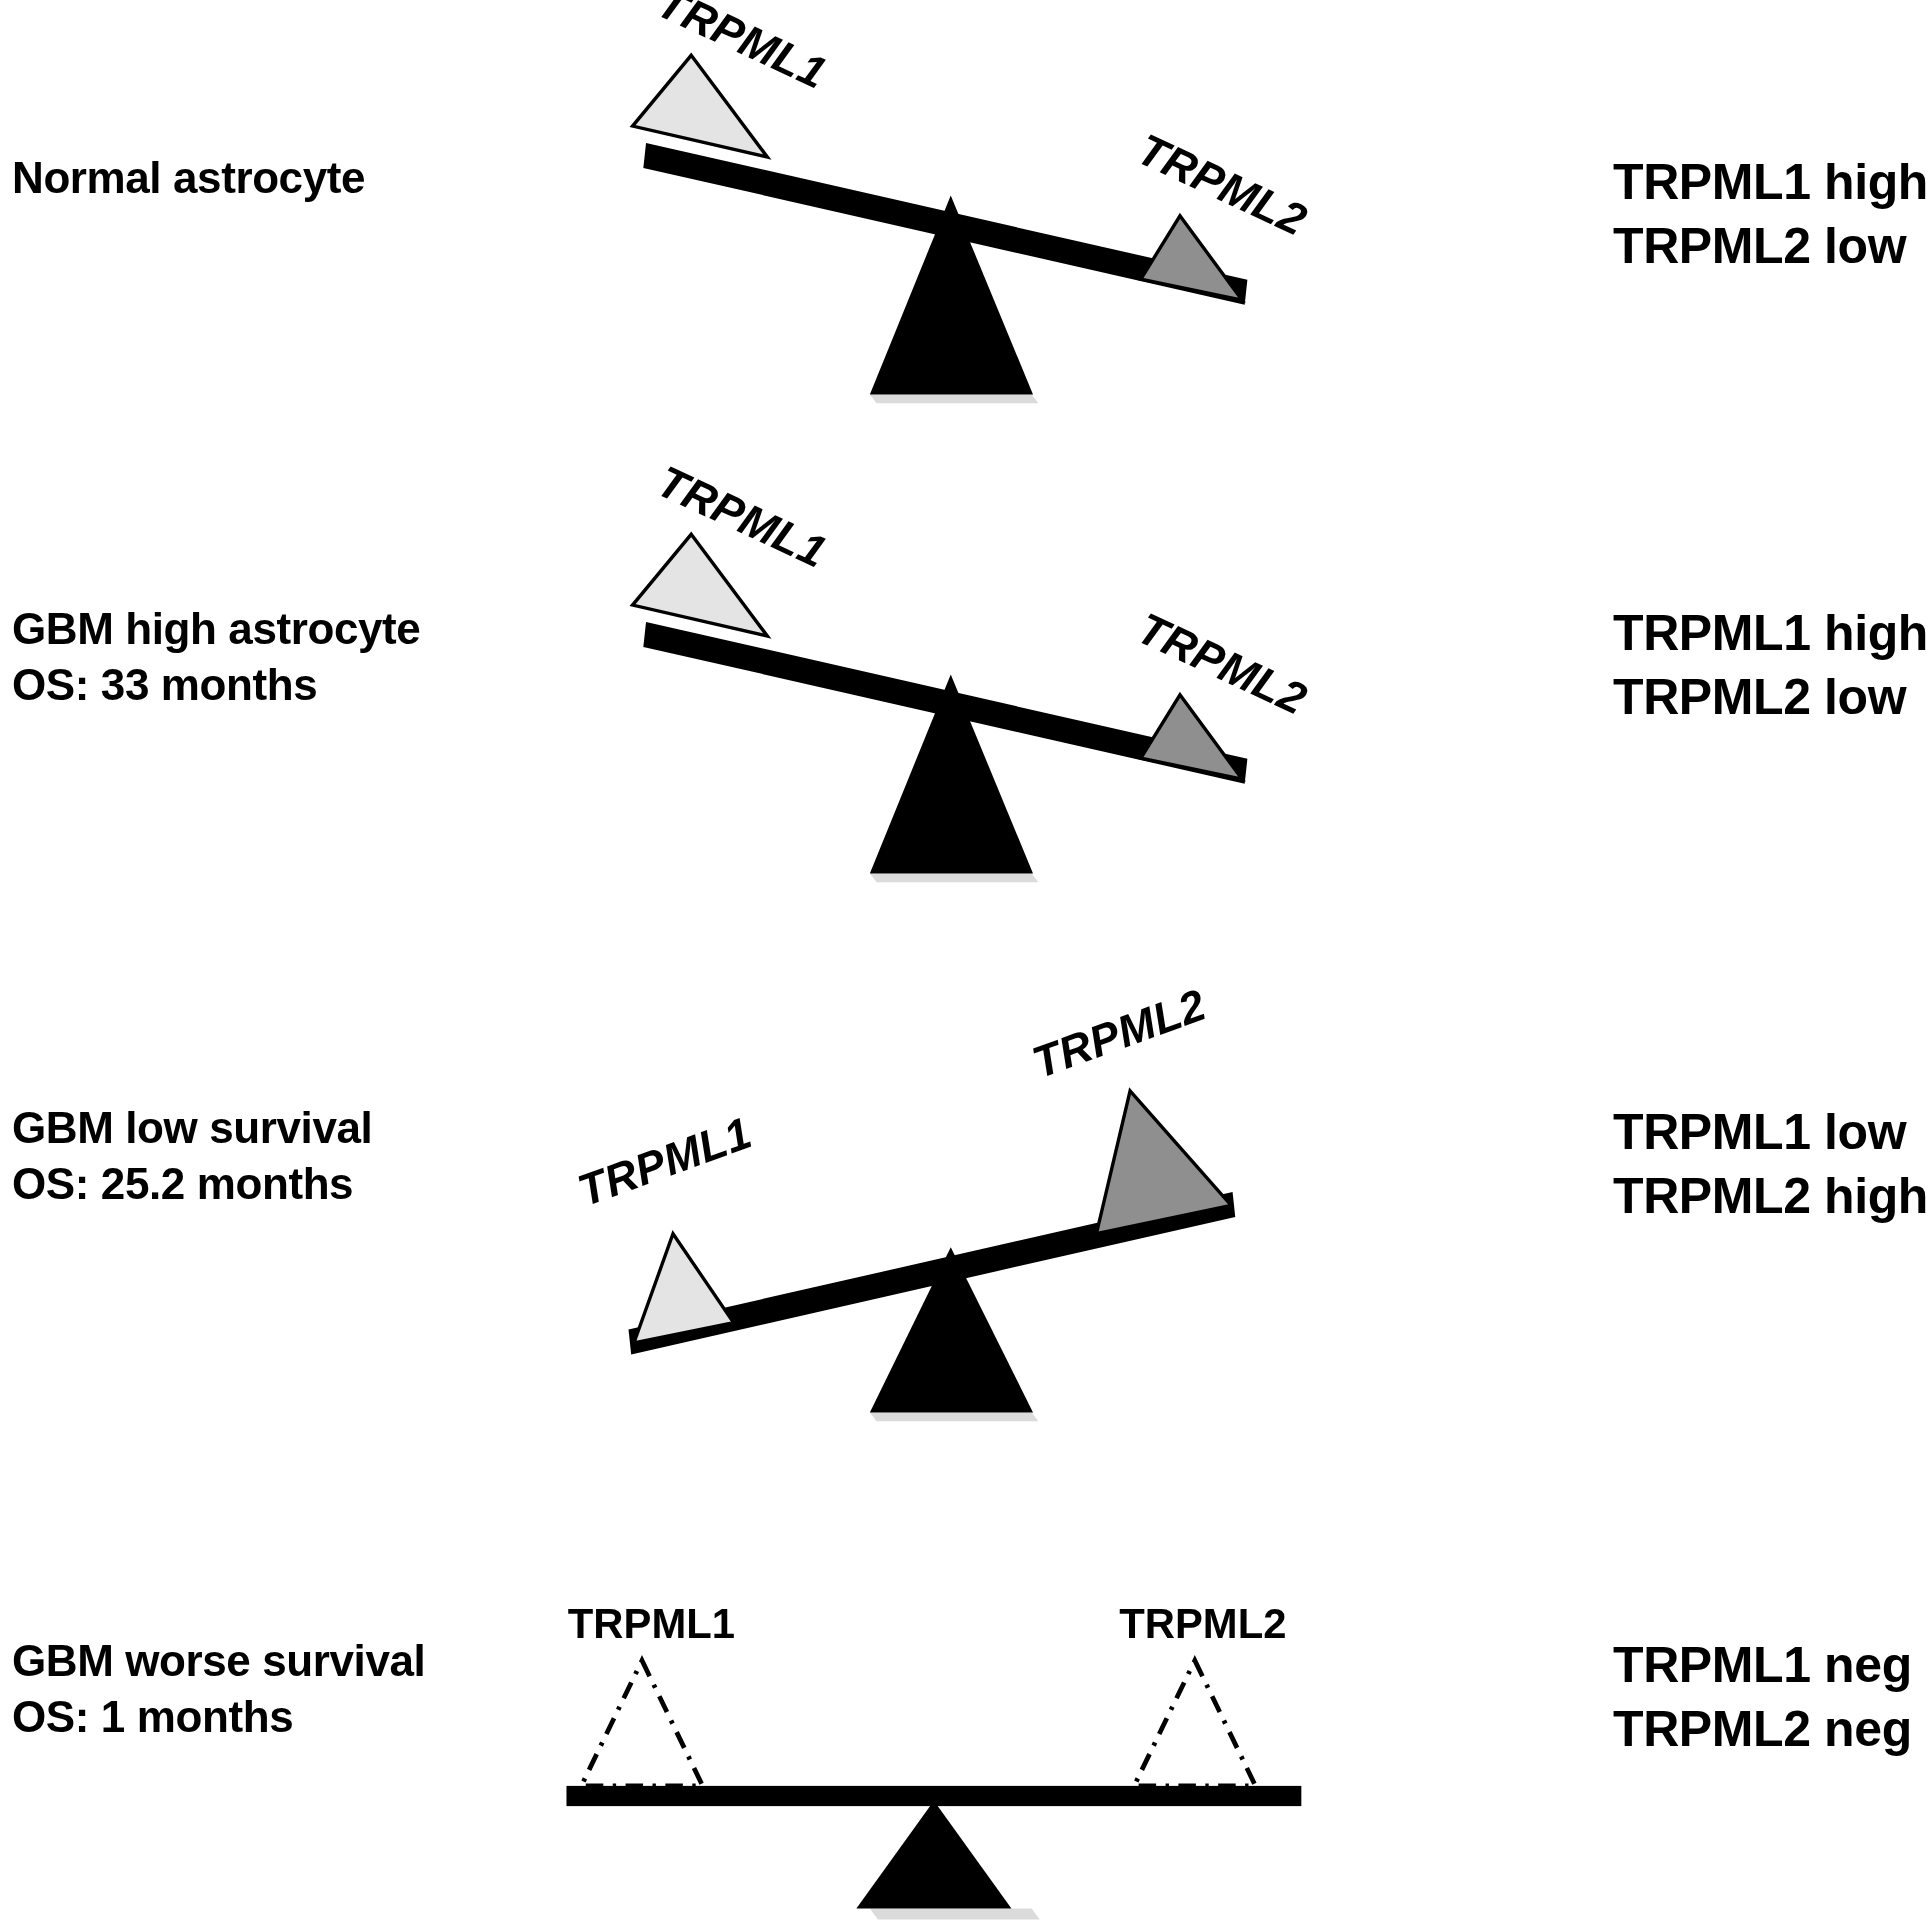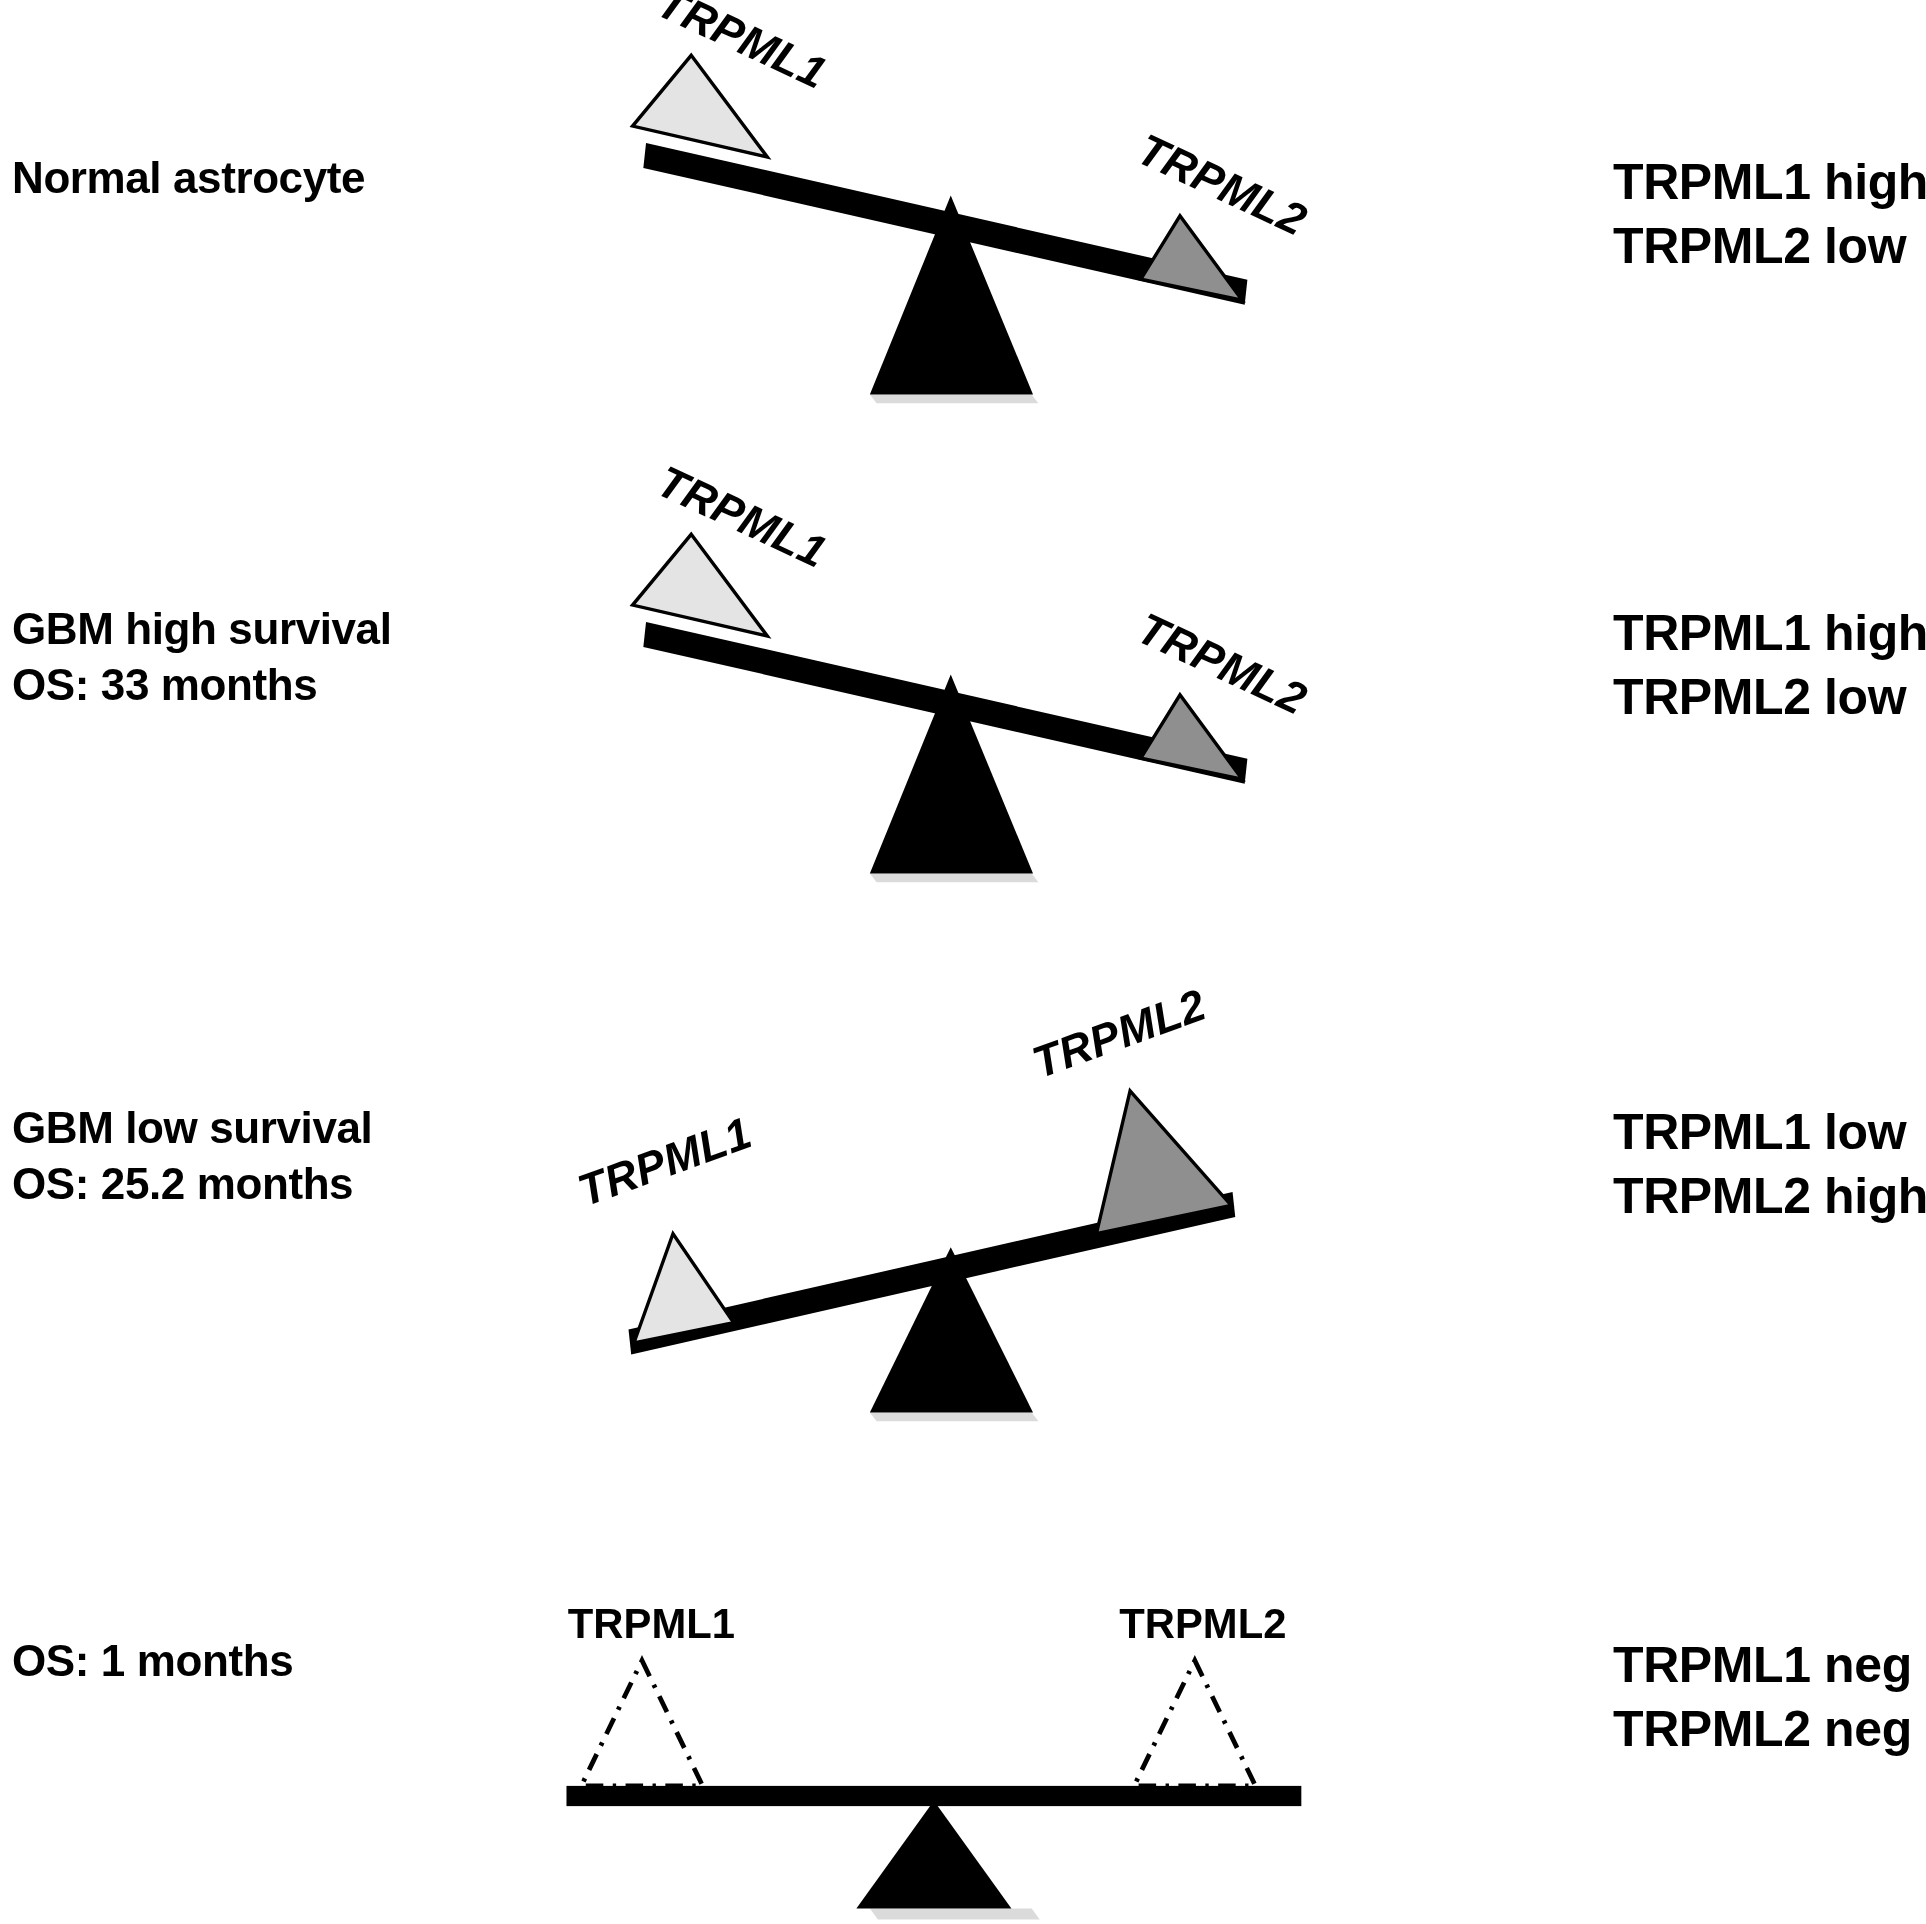--- a/index.html
+++ b/index.html
@@ -136,21 +136,21 @@
 
     <div class="readout">
       <span class="readout-line">TRPML1 high</span>
       <span class="readout-line">TRPML2 low</span>
     </div>
   </div>
 
   <div class="row row-2">
 
     <div class="caption">
-      <span class="caption-line">GBM high survival</span>
+      <span class="caption-line">GBM high astrocyte</span>
       <span class="caption-line">OS: 33 months</span>
     </div>
 
     <div class="seesaw">
       <svg width="809" height="459" viewBox="0 0 1200 680" aria-hidden="true">
         <polygon points="470,595 710,595 720,608 480,608" fill="#cfcfcf" opacity="0.75"></polygon>
         <polygon class="beam" points="138,222 1030,425 1026,462 134,259"></polygon>
         <polygon class="tri-light" points="205,92 318,243 118,197"></polygon>
         <polygon class="tri-dark" points="930,330 1022,455 872,424"></polygon>
         <polygon class="fulcrum" points="590,300 712,595 470,595"></polygon>
@@ -189,20 +189,21 @@
 
     <div class="readout">
       <span class="readout-line">TRPML1 low</span>
       <span class="readout-line">TRPML2 high</span>
     </div>
   </div>
 
   <div class="row row-4">
 
     <div class="caption">
+      <span class="caption-line">GBM worse survival</span>
       <span class="caption-line">OS: 1 months</span>
     </div>
 
     <div class="seesaw">
       <svg width="809" height="351" viewBox="0 0 1200 520" aria-hidden="true">
         <polygon points="470,450 710,450 722,466 482,466" fill="#cfcfcf" opacity="0.75"></polygon>
 
         <rect class="beam" x="20" y="268" width="1090" height="30"></rect>
 
         <polygon class="tri-ghost" points="132,82 222,268 42,268"></polygon>

